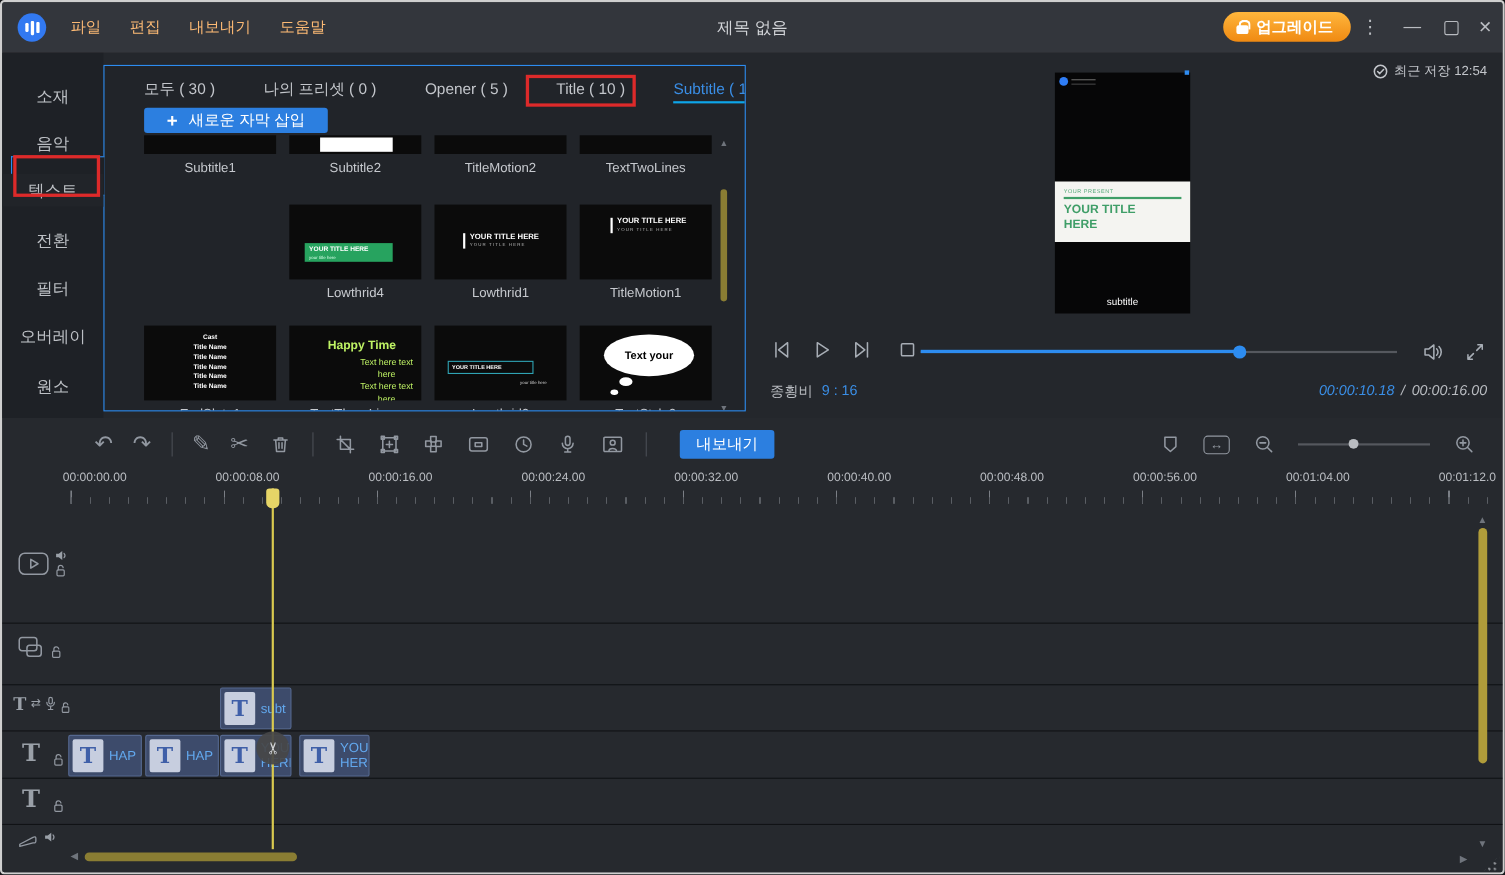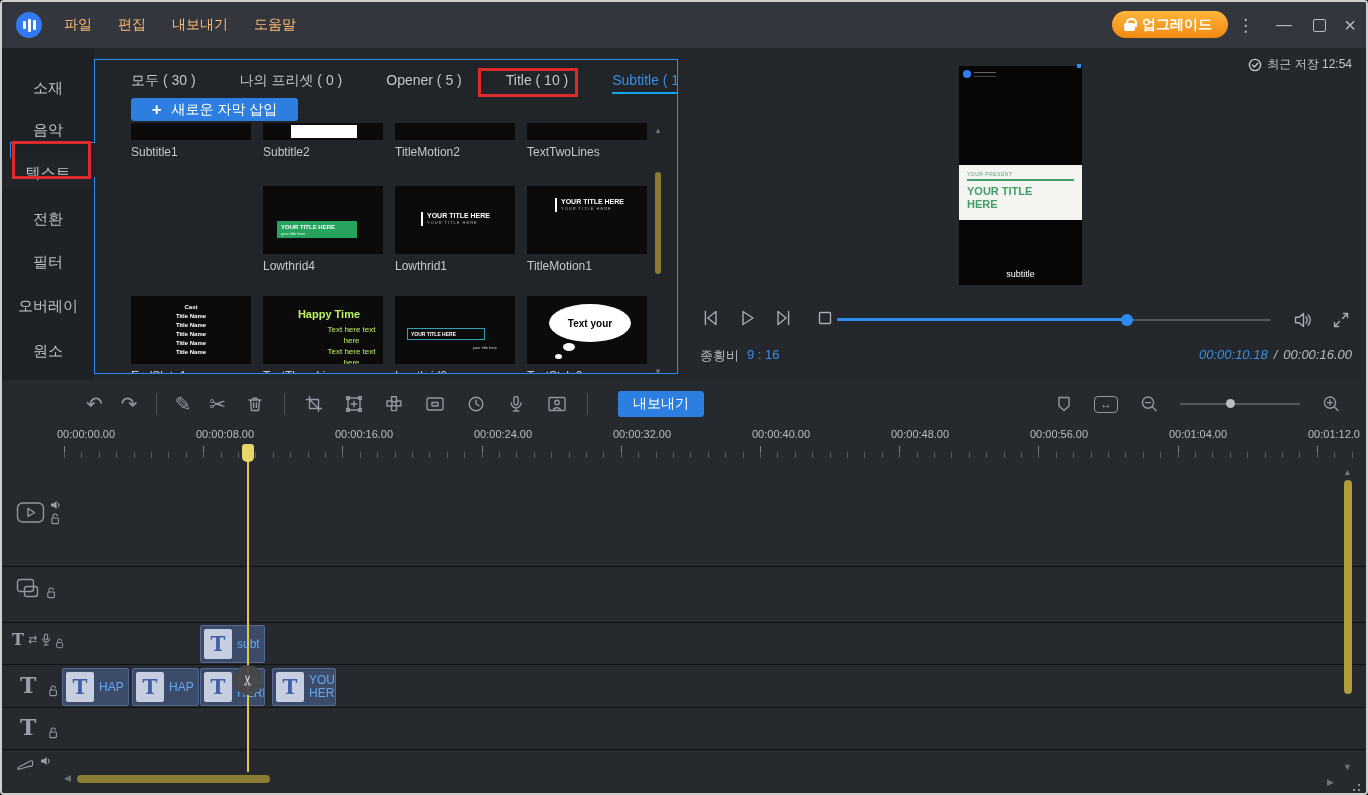--- a/index.html
+++ b/index.html
@@ -42,21 +42,21 @@
   .panel{position:absolute;left:92px;top:11px;width:584px;height:315px;background:#212429;
          border:1px solid #2d8cf0;overflow:hidden;}
   .side-notch{position:absolute;left:8px;top:94px;width:85px;height:36px;background:#1e2126;
               border:1px solid #2d8cf0;border-right:none;z-index:2;}
   .tabs{position:absolute;left:36px;top:12px;display:flex;gap:44px;align-items:flex-start;}
   .tab{color:#c3c6cb;font-size:14px;padding-bottom:4px;cursor:pointer;white-space:nowrap;}
   .tab.active{color:#3a8ee6;border-bottom:2px solid #0ea5e9;}
   .newbtn{position:absolute;left:36px;top:38px;width:167px;height:23px;background:#2c7fe0;border-radius:3px;
           color:#fff;font-size:14px;display:flex;align-items:center;justify-content:center;gap:10px;cursor:pointer;}
   .newbtn .plus{font-size:17px;font-weight:bold;}
-  .tpl-label{width:120px;text-align:left;color:#c6c9ce;font-size:12px;margin-top:5px;}
+  .tpl-label{width:120px;text-align:center;color:#c6c9ce;font-size:12px;margin-top:5px;}
   .thumb{position:relative;width:120px;background:#0b0b0b;overflow:hidden;}
   .thumb.h17{height:17px;} .thumb.h68{height:68px;}
   .t-smalltext{position:absolute;color:#fff;}
   .greenbox{position:absolute;left:14px;right:26px;bottom:16px;background:#27a35f;padding:3px 4px 2px;}
   .greenbox .l1{color:#fff;font-weight:bold;font-size:6px;line-height:7px;}
   .greenbox .l2{color:#d8ffe9;font-size:4px;line-height:5px;}
   .barline{border-left:2px solid #fff;padding-left:4px;}
   .barline .l1{color:#fff;font-weight:bold;font-size:7px;line-height:8px;}
   .barline .l2{color:#bbb;font-size:4px;line-height:6px;letter-spacing:1px;}
   .castlist{position:absolute;left:0;right:0;top:7px;text-align:center;color:#fff;}
@@ -149,20 +149,21 @@
       <i style="height:8px"></i>
         <i style="height:13px"></i>
         <i style="height:10px"></i>
     </div>
     <div class="menu">
       <span>파일</span>
       <span>편집</span>
       <span>내보내기</span>
       <span>도움말</span>
     </div>
+    <div class="wintitle">제목 없음</div>
     <div class="upgrade">
       <span class="lockicon"></span>
       <span>업그레이드</span>
     </div>
     <div class="winctl kebab">⋮</div>
     <div class="winctl minbtn">—</div>
     <div class="winctl maxbtn">
         <b></b>
       </div>
     <div class="winctl closebtn">×</div>

